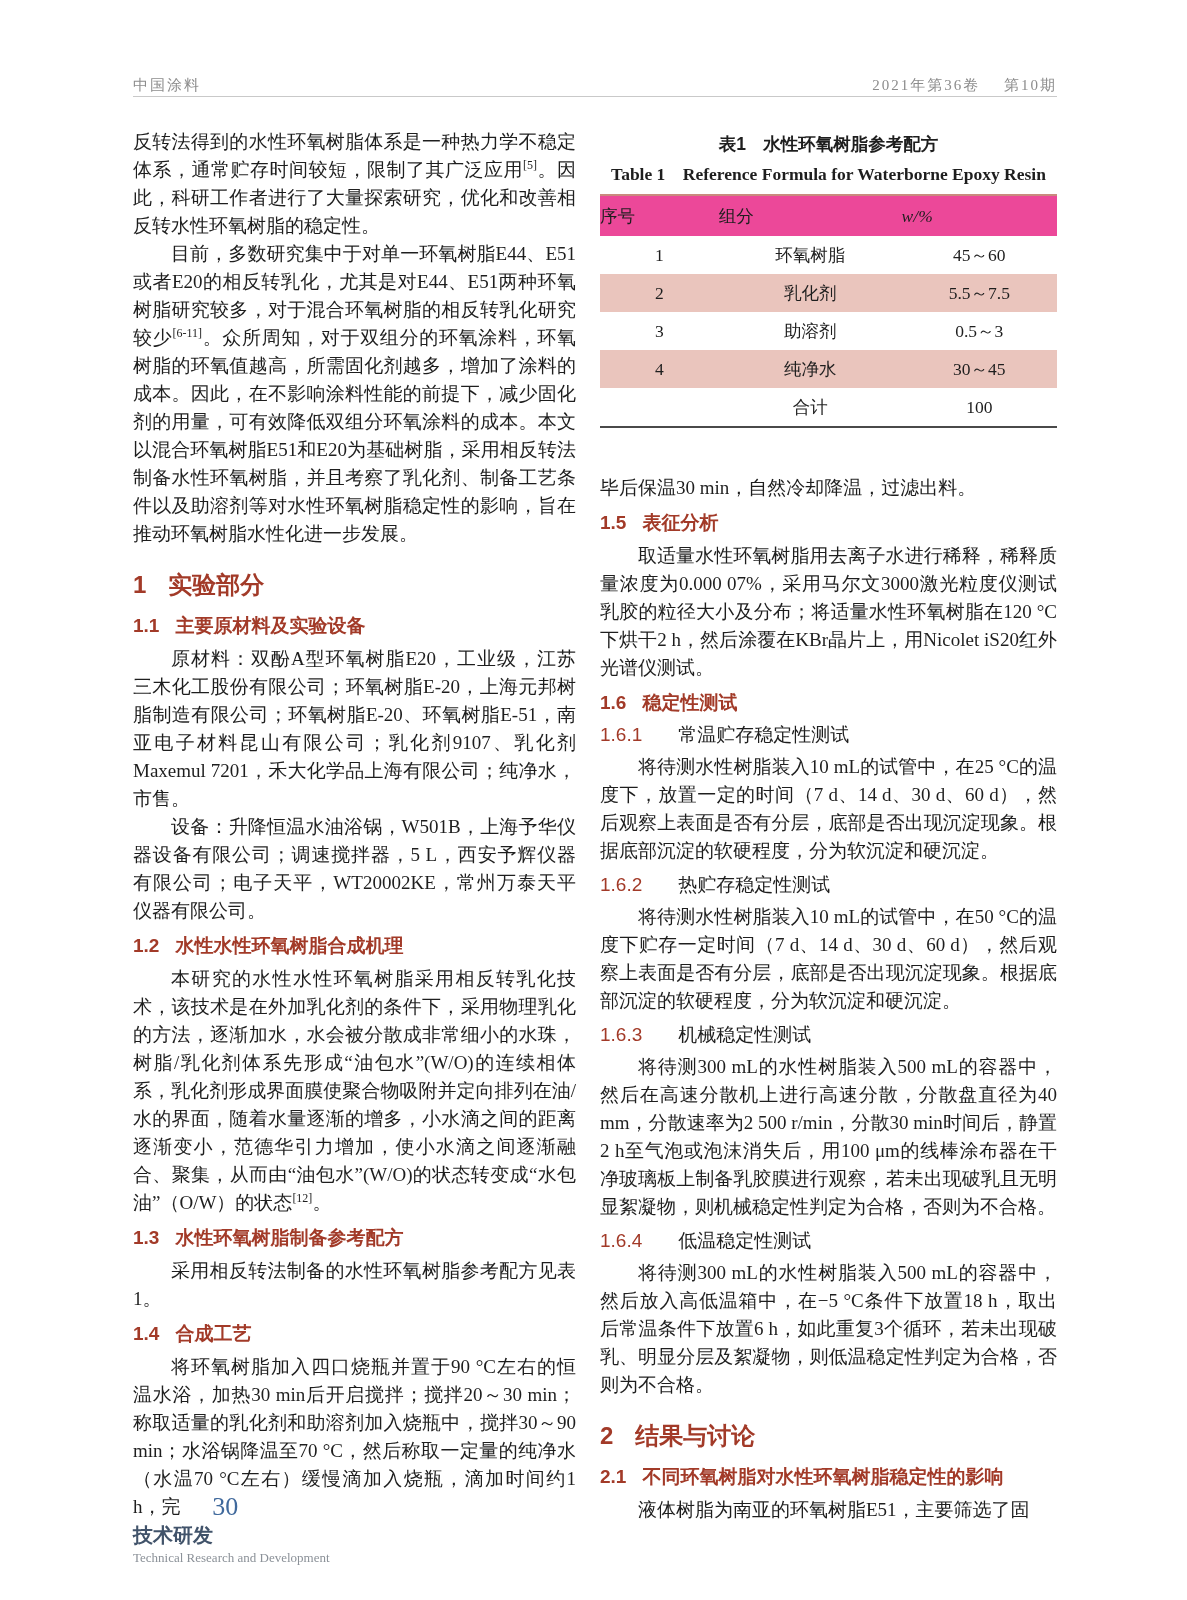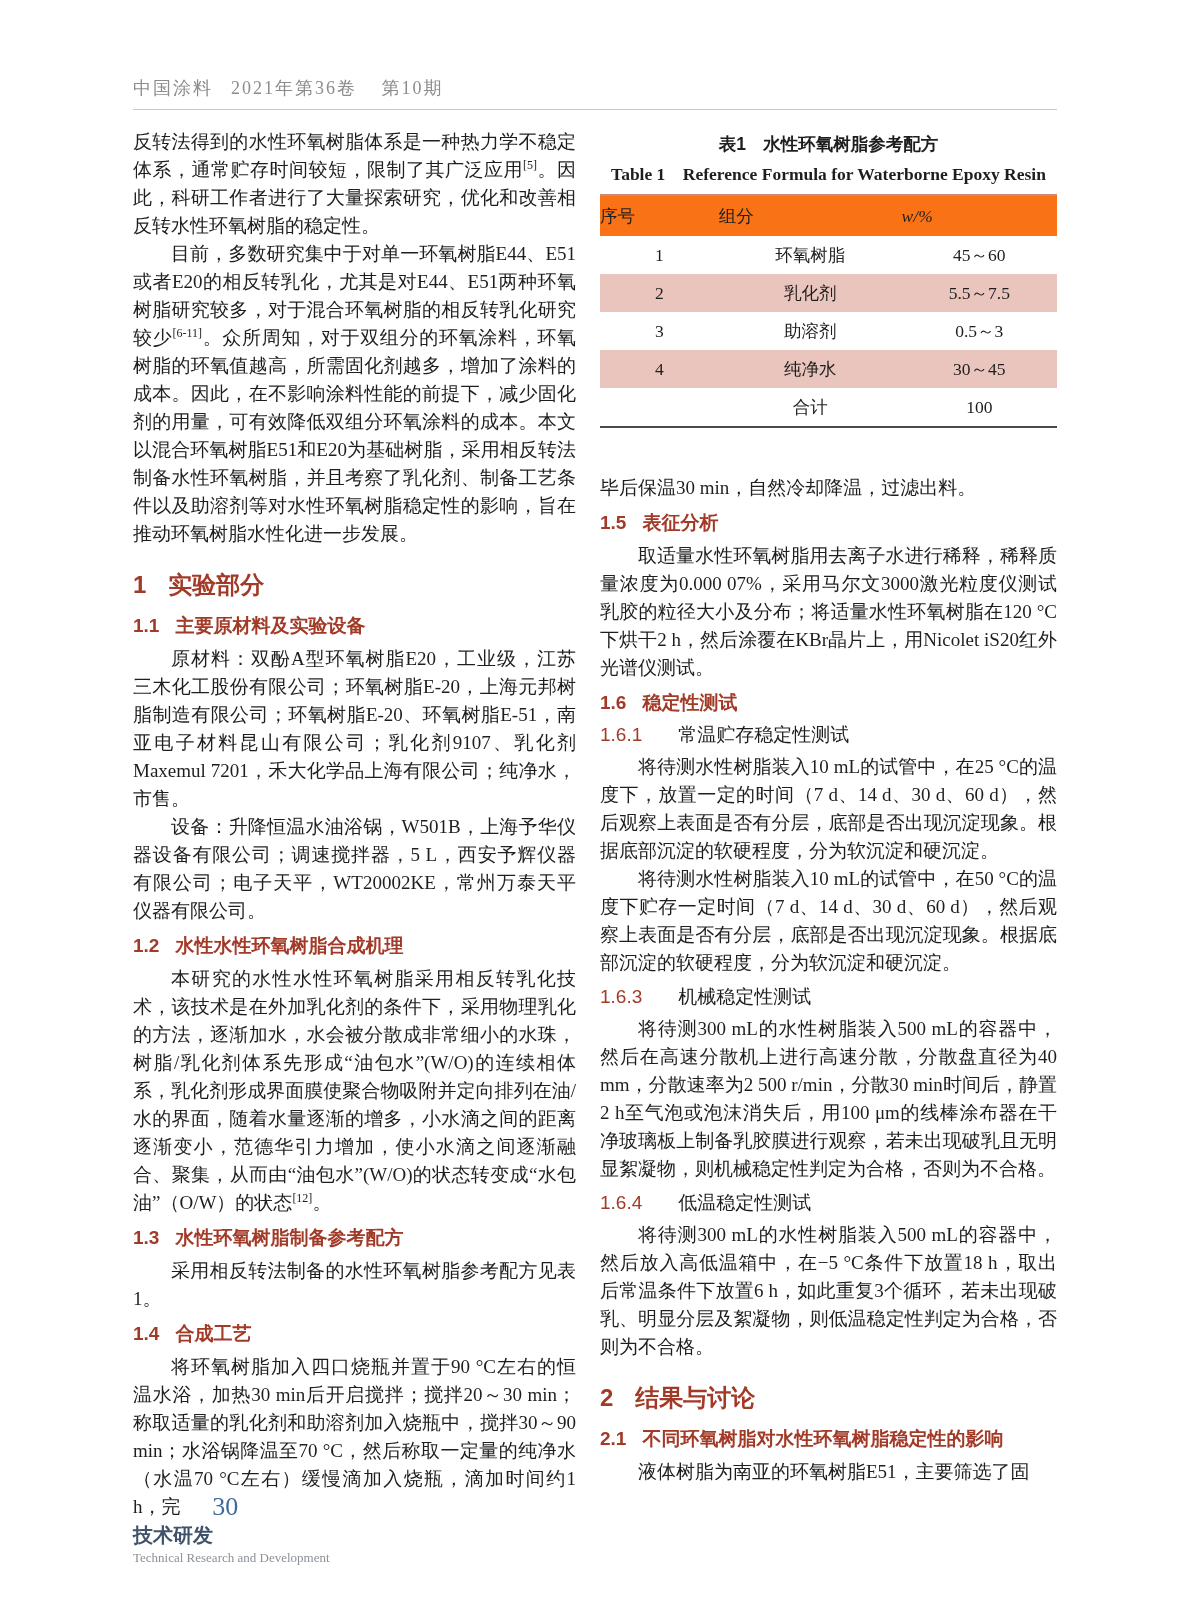--- a/index.html
+++ b/index.html
@@ -5,23 +5,23 @@
   html,body{margin:0;padding:0;background:#e8e8e8;}
   .page{
     position:relative;width:1187px;height:1600px;margin:0 auto;
     background:#ffffff;overflow:hidden;
     font-family:"Liberation Serif","DejaVu Serif",serif;
     color:#1e1e1e;
   }
   
   .runhead{
     position:absolute;left:133px;top:76px;width:924px;
-    display:flex;align-items:flex-end;
-    font-size:18px;color:#8c8c8c;letter-spacing:2px;
-    border-bottom:1.5px solid #c9c9c9;padding-bottom:9px;
+    display:flex;justify-content:space-between;align-items:flex-end;
+    font-size:15px;color:#8c8c8c;letter-spacing:2px;
+    border-bottom:1.5px solid #c9c9c9;padding-bottom:1px;
   }
   .runhead .iss span{margin-left:18px;}
   
   .col{position:absolute;top:128px;text-align:justify;}
   .col-left{left:133px;width:443px;}
   .col-right{left:600px;width:457px;}
   p.body{font-size:19px;line-height:28px;margin:0;}
   p.ind{text-indent:2em;}
   sup.cit{font-size:12px;line-height:0;}
   
@@ -52,21 +52,21 @@
     font-weight:bold;font-size:17.5px;text-align:center;margin:4px 0 6px 0;
   }
   .tcap-en{
     font-weight:bold;font-size:17.5px;text-align:center;margin:0 0 8px 0;
   }
   table.ref{
     width:100%;border-collapse:collapse;font-size:17.5px;
     border-top:2px solid #c98a7e;border-bottom:2px solid #4a4a4a;
   }
   table.ref th{
-    background:#f97316;font-weight:normal;height:40px;padding:0;
+    background:#ec4899;font-weight:normal;height:40px;padding:0;
   }
   table.ref td{height:38px;text-align:center;padding:0;}
   table.ref tr.stripe td{background:#eac5bd;}
   table.ref .c1{width:26%;}
   table.ref .c2{width:40%;}
   table.ref .c3{width:34%;}
   .unit{font-style:italic;}
   
   .pagefoot{
     position:absolute;left:133px;top:1492px;
@@ -169,20 +169,21 @@
     <div class="h2"><span class="num">1.5</span><span>表征分析</span></div>
 
     <p class="body ind">取适量水性环氧树脂用去离子水进行稀释，稀释质量浓度为0.000 07%，采用马尔文3000激光粒度仪测试乳胶的粒径大小及分布；将适量水性环氧树脂在120 °C下烘干2 h，然后涂覆在KBr晶片上，用Nicolet iS20红外光谱仪测试。</p>
 
     <div class="h2"><span class="num">1.6</span><span>稳定性测试</span></div>
 
     <div class="h3"><span class="num">1.6.1</span><span class="t">常温贮存稳定性测试</span></div>
 
     <p class="body ind">将待测水性树脂装入10 mL的试管中，在25 °C的温度下，放置一定的时间（7 d、14 d、30 d、60 d），然后观察上表面是否有分层，底部是否出现沉淀现象。根据底部沉淀的软硬程度，分为软沉淀和硬沉淀。</p>
 
+    <div class="h3"><span class="num">1.6.2</span><span class="t">热贮存稳定性测试</span></div>
 
     <p class="body ind">将待测水性树脂装入10 mL的试管中，在50 °C的温度下贮存一定时间（7 d、14 d、30 d、60 d），然后观察上表面是否有分层，底部是否出现沉淀现象。根据底部沉淀的软硬程度，分为软沉淀和硬沉淀。</p>
 
     <div class="h3"><span class="num">1.6.3</span><span class="t">机械稳定性测试</span></div>
 
     <p class="body ind">将待测300 mL的水性树脂装入500 mL的容器中，然后在高速分散机上进行高速分散，分散盘直径为40 mm，分散速率为2 500 r/min，分散30 min时间后，静置2 h至气泡或泡沫消失后，用100 μm的线棒涂布器在干净玻璃板上制备乳胶膜进行观察，若未出现破乳且无明显絮凝物，则机械稳定性判定为合格，否则为不合格。</p>
 
     <div class="h3"><span class="num">1.6.4</span><span class="t">低温稳定性测试</span></div>
 
     <p class="body ind">将待测300 mL的水性树脂装入500 mL的容器中，然后放入高低温箱中，在−5 °C条件下放置18 h，取出后常温条件下放置6 h，如此重复3个循环，若未出现破乳、明显分层及絮凝物，则低温稳定性判定为合格，否则为不合格。</p>

